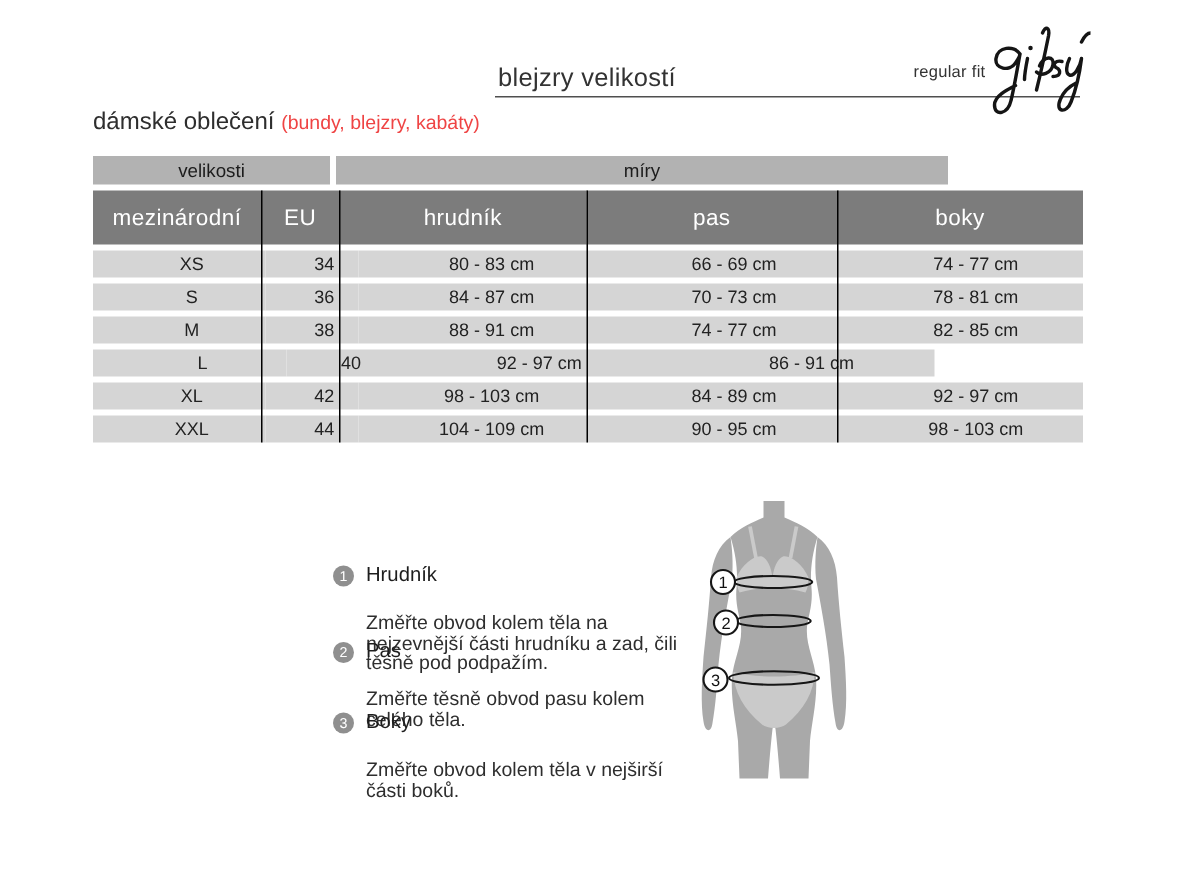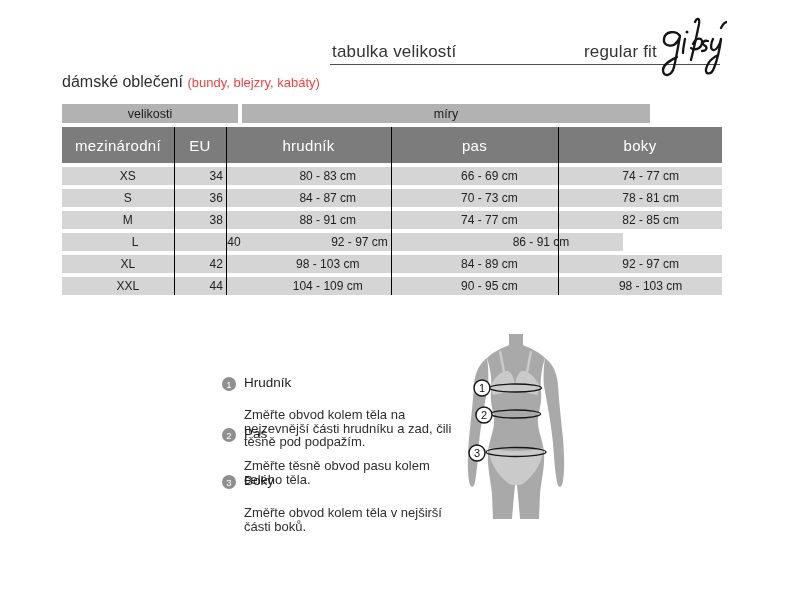--- a/index.html
+++ b/index.html
@@ -2,31 +2,31 @@
 <html><head>
 <meta charset="utf-8">
 <style>
   html,body{margin:0;padding:0;background:#ffffff;}
   .page{
     position:relative;width:787px;height:590px;background:#ffffff;overflow:hidden;
     font-family:"Liberation Sans","DejaVu Sans",sans-serif;color:#2b2b2b;
   }
   
   .hdr-left{position:absolute;left:332px;top:42px;font-size:17px;color:#333;letter-spacing:.2px;}
-  .hdr-right{position:absolute;right:130px;top:42px;font-size:17px;color:#333;letter-spacing:.2px;}
+  .hdr-right{position:absolute;right:130px;top:42px;font-size:11px;color:#333;letter-spacing:.2px;}
   .hdr-rule{position:absolute;left:330px;top:64px;width:390px;height:1px;background:#4f4f4f;}
   .logo{position:absolute;left:655px;top:4px;width:72px;height:78px;}
   
   .subtitle{position:absolute;left:62px;top:73px;font-size:16px;color:#2e2e2e;}
   .subtitle .note{font-size:13px;color:#ef4444;}
   
   .size-table{position:absolute;left:62px;top:104px;width:660px;}
   .group-row{display:flex;height:19px;}
   .group-cell{background:#b2b2b2;color:#1c1c1c;font-size:12.5px;display:flex;align-items:center;justify-content:center;}
-  .gc1{width:176px;}
+  .gc1{width:158px;}
   .group-gap{width:4px;background:#ffffff;}
   .gc2{width:408px;}
   .spacer{height:4px;}
   .head-row{display:flex;height:36px;}
   .head-cell{background:#7c7c7c;color:#ffffff;font-size:15px;display:flex;align-items:center;justify-content:center;letter-spacing:.3px;}
   .data-row{display:flex;height:18px;margin-top:4px;}
   .data-cell{background:#d5d5d5;color:#222;font-size:12px;display:flex;align-items:center;justify-content:center;padding-left:17px;}
   .c1{width:112px;} .c2{width:52px;} .c3{width:165px;} .c4{width:167px;} .c5{width:164px;}
   .vline{position:absolute;top:23px;height:168px;width:1.5px;background:#000;}
   .vl1{left:111.5px;} .vl2{left:163.5px;} .vl3{left:328.5px;} .vl4{left:495.5px;}
@@ -40,21 +40,21 @@
   .gi-label{font-size:13.5px;color:#1d1d1d;line-height:15px;}
   .gi-desc{font-size:13px;color:#2e2e2e;line-height:13.5px;margin-top:18px;}
   .figure{position:absolute;left:458px;top:334px;width:120px;height:186px;}
   .fig-num{font-size:11px;fill:#111;font-family:"Liberation Sans","DejaVu Sans",sans-serif;}
 </style>
 </head>
 <body>
 
 <div class="page">
 
-  <div class="hdr-left">tabulka velikostí</div>
+  <div class="hdr-left">blejzry velikostí</div>
   <div class="hdr-right">regular fit</div>
   <div class="hdr-rule"></div>
   <svg class="logo" viewBox="0 0 72 78" role="img" aria-label="gipsy">
     <g fill="none" stroke="#151515" stroke-width="2.3" stroke-linecap="round" stroke-linejoin="round">
       <path d="M25,32 C21,26 10,27 9,35 C8,42 18,44 22,38 C24,35 25,33 25,32 C23,43 21,55 19,63 C17,72 8,74 8,66 C8,60 16,56 22,53"></path>
       <path d="M30,35 C29,40 28,45 28,49"></path>
       <circle cx="32" cy="28" r="1.5" fill="#151515" stroke="none"></circle>
       <path d="M40,18 C42,13 45,14 44,20 C42,30 39,44 36,56"></path>
       <path d="M38,40 C41,33 48,33 47,39 C46,45 39,47 36,44"></path>
       <path d="M53,37 C49,36 46,39 49,41 C53,43 52,47 47,47"></path>

